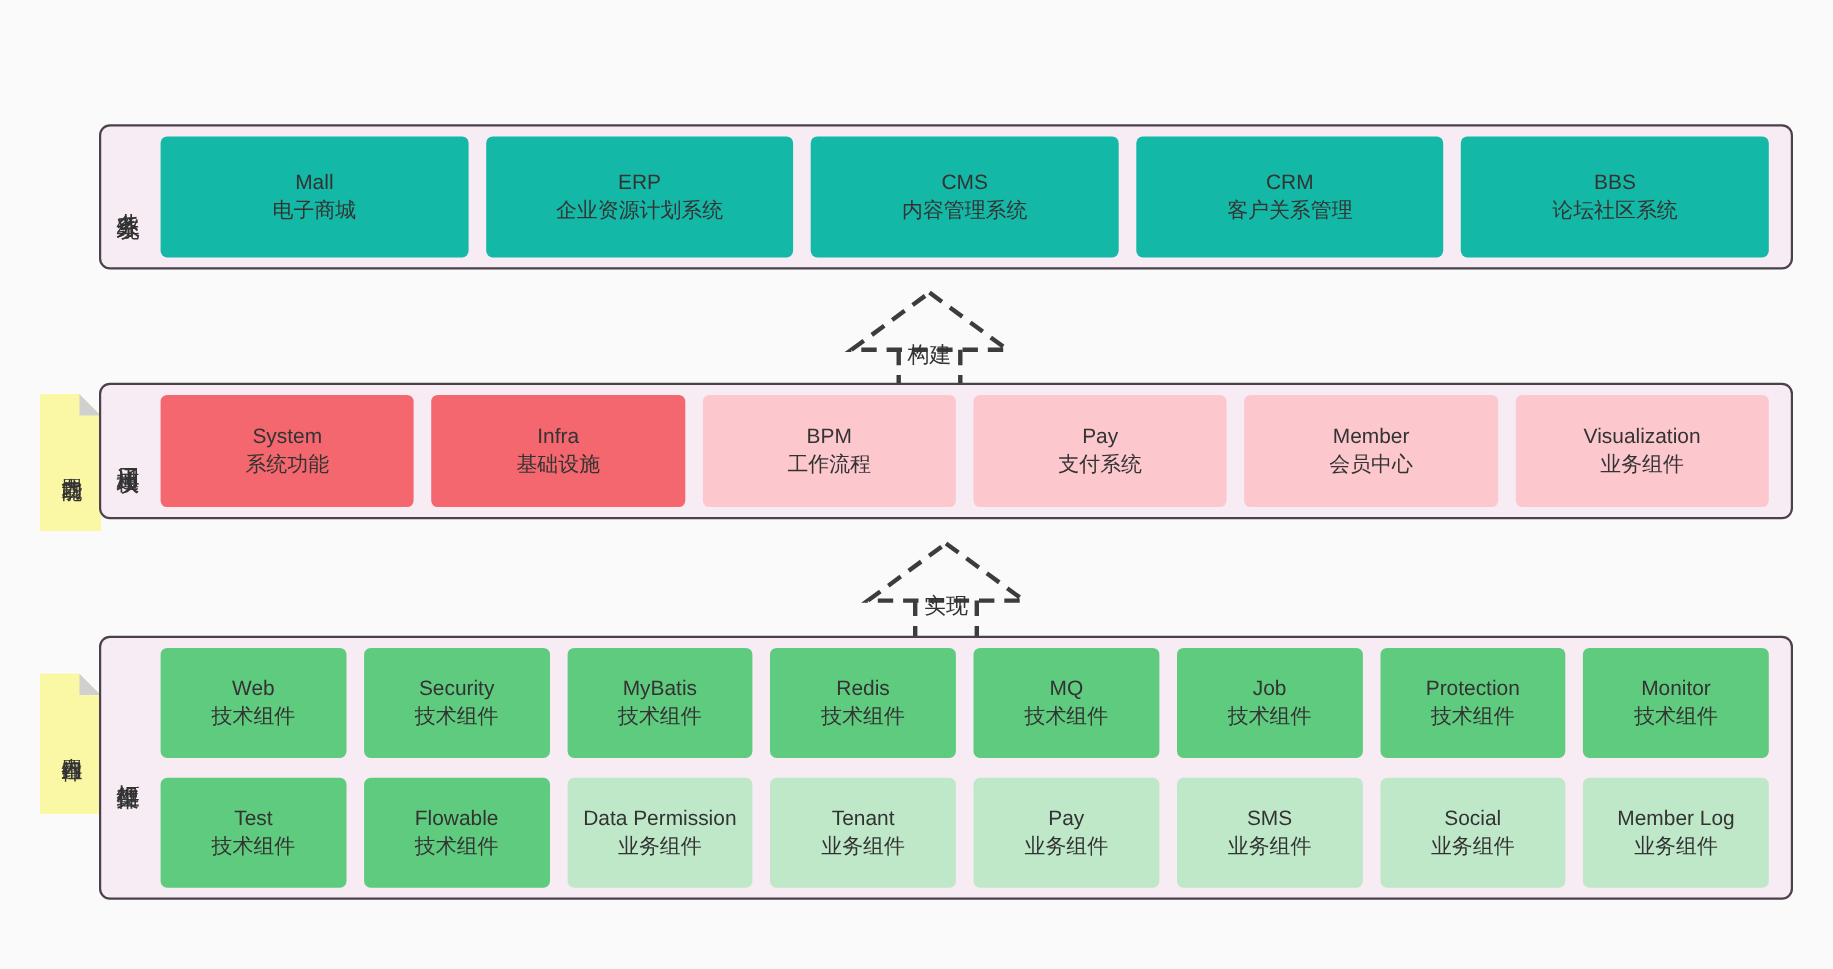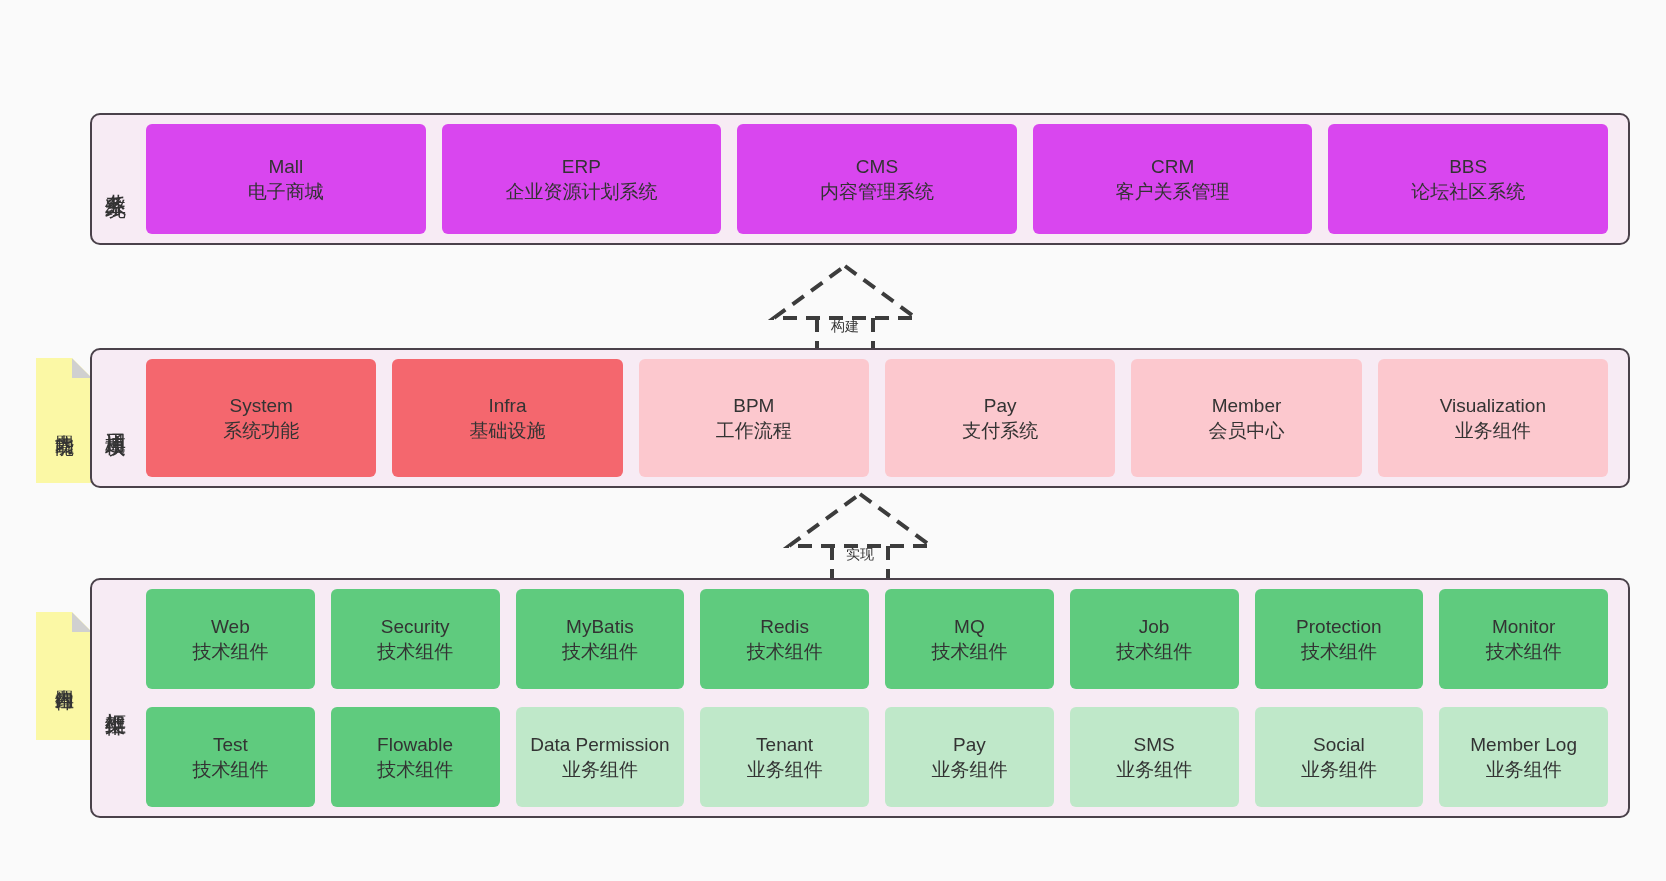--- a/index.html
+++ b/index.html
@@ -80,21 +80,21 @@
     line-height: 1.32;
     color: #333333;
     padding: 4px 6px;
     box-sizing: border-box;
     user-select: none;
   }
   .card .t-en { display: block; }
   .card .t-cn { display: block; }
 
   
-  .c-blue       { background: #d946ef; }
+  .c-blue       { background: #14b8a6; }
   .c-red        { background: #f4676e; }
   .c-pink       { background: #fcc8ce; }
   .c-green      { background: #5fcb7e; }
   .c-lightgreen { background: #bfe8c9; }
 
   
   .note {
     position: absolute;
     box-sizing: border-box;
     width: 56px;
@@ -128,21 +128,21 @@
     position: absolute;
     width: 170px;
     height: 100px;
   }
   .conn svg { display: block; overflow: visible; }
   .conn-label {
     position: absolute;
     left: 50%;
     transform: translateX(-50%);
     bottom: 26px;
-    font-size: 14px;
+    font-size: 20px;
     color: #333333;
     background: transparent;
     padding: 0 2px;
     white-space: nowrap;
     user-select: none;
   }
 </style>
 </head>
 <body>
 
@@ -185,21 +185,21 @@
       <path d="M57 98 L113 98" fill="none" stroke="#3c3c3c" stroke-width="4" stroke-dasharray="14 9"></path>
     </svg>
     <span class="conn-label">构建</span>
   </div>
 
   <div class="note" style="left:36px; top:358px; height:125px;">
     <span class="note-fold"></span>
     <span>内置功能</span>
   </div>
 
-  <div class="layer" id="layer-common" style="left:90px; top:348px; width:1540px; height:140px;">
+  <div class="layer" id="layer-common" style="left:90px; top:348px; width:1540px; height:124px;">
     <div class="layer-title">通用模块</div>
     <div class="cards">
       <div class="card-row">
         <div class="card c-red">
           <span class="t-en">System</span>
           <span class="t-cn">系统功能</span>
         </div>
         <div class="card c-red">
           <span class="t-en">Infra</span>
           <span class="t-cn">基础设施</span>

